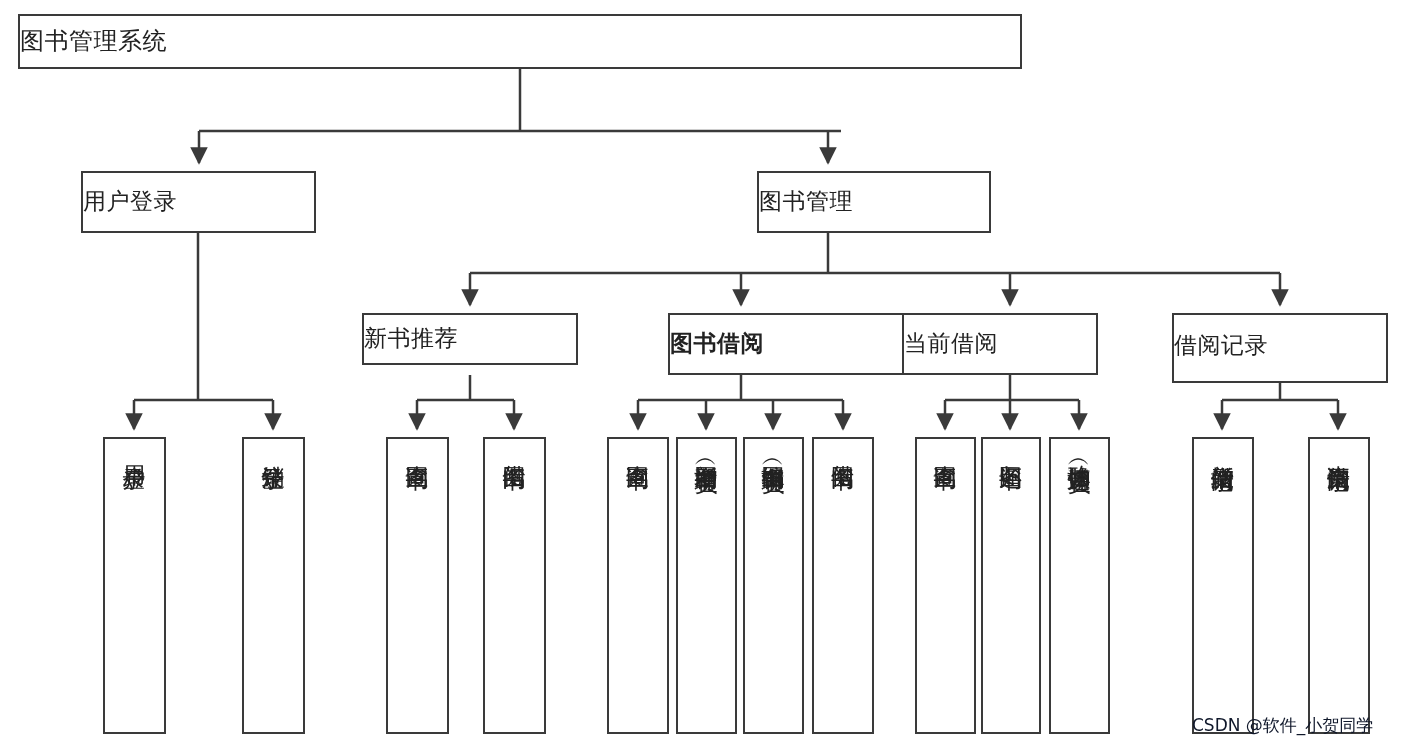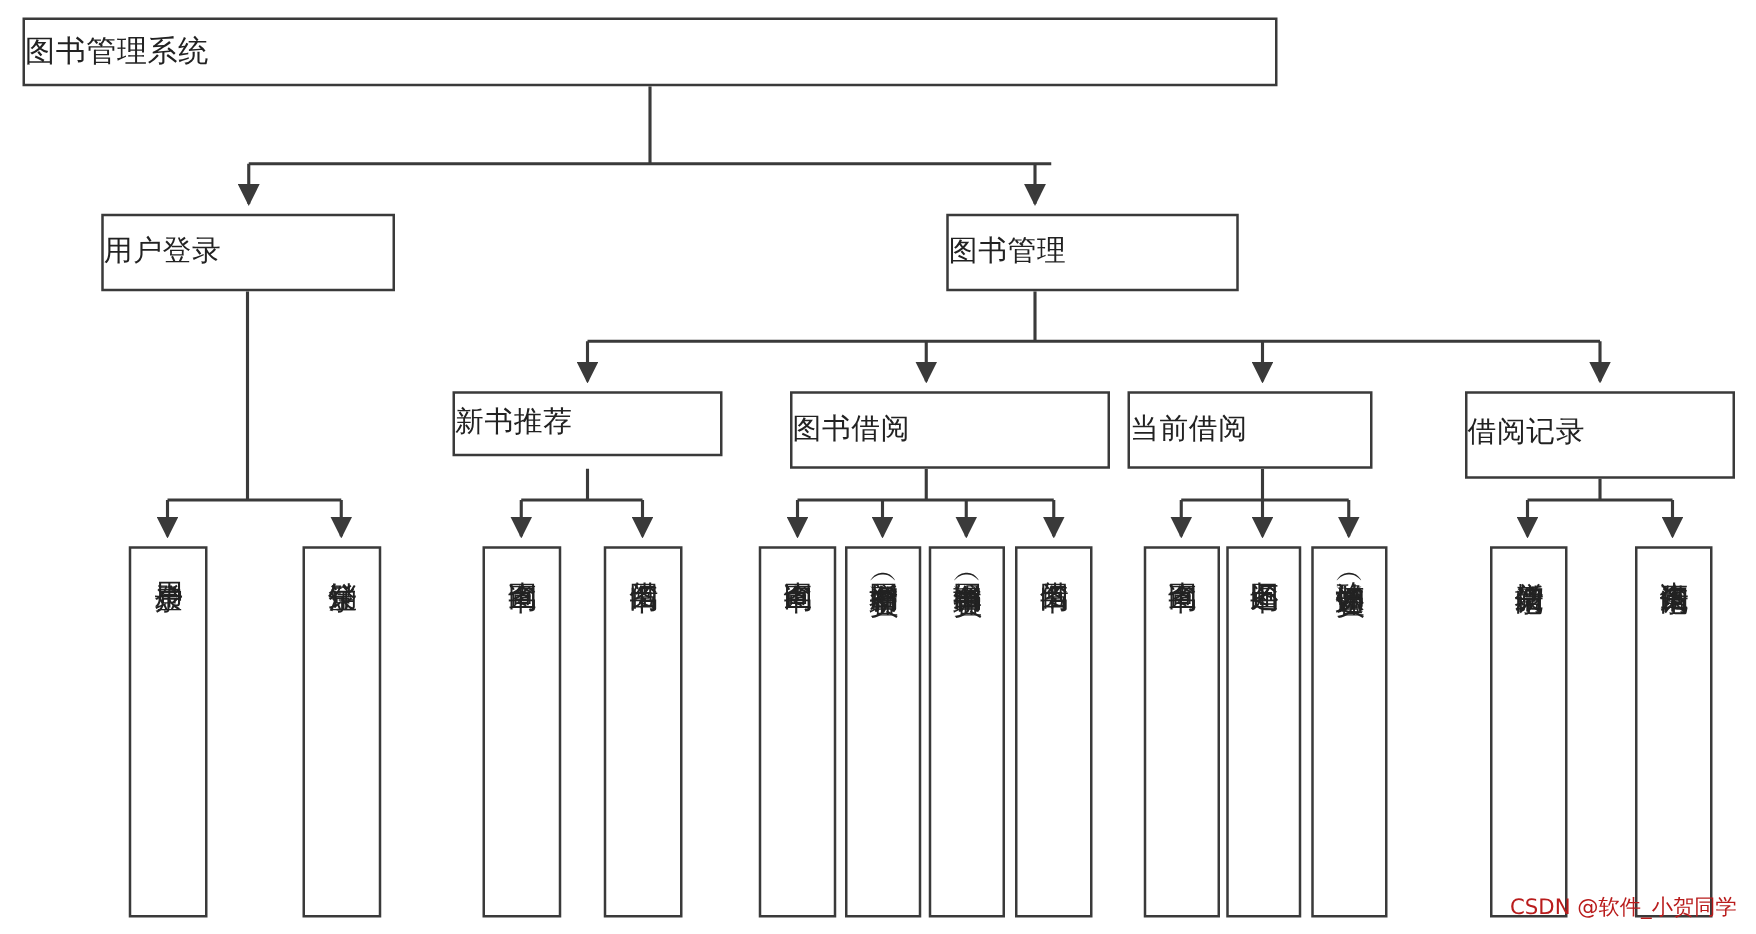--- a/index.html
+++ b/index.html
@@ -59,25 +59,24 @@
     text-orientation: upright;
     white-space: nowrap;
     letter-spacing: 1px;
     padding-top: 2px;
   }
   .watermark {
     position: absolute;
     left: 1192px;
     top: 714px;
     font-size: 17px;
-    color: #b91c1c;
+    color: #0f172a;
     white-space: nowrap;
     z-index: 3;
     font-family: "DejaVu Sans", "Liberation Sans", sans-serif;
-    padding-left: 16px;
   }
 </style>
 </head>
 <body>
 
 <div id="diagram-root">
 
   <svg id="wires" viewBox="0 0 1405 747" xmlns="http://www.w3.org/2000/svg">
     <defs>
       <marker id="arrow" viewBox="0 0 10 10" refX="9" refY="5" markerWidth="7" markerHeight="7" orient="auto-start-reverse">
@@ -135,21 +134,21 @@
   <div class="node node-l2" style="left:81px; top:171px; width:235px; height:62px;">
     <span class="label">用户登录</span>
   </div>
   <div class="node node-l2" style="left:712px; top:171px; width:234px; height:62px;margin-left:45px;">
     <span class="label">图书管理</span>
   </div>
 
   <div class="node node-l3" style="left:362px; top:313px; width:216px; height:52px;">
     <span class="label">新书推荐</span>
   </div>
-  <div class="node node-l3" style="left:632px; top:313px; width:256px; height:62px;">
+  <div class="node node-l3" style="left:668px; top:313px; width:256px; height:62px;font-weight:bold;">
     <span class="label">图书借阅</span>
   </div>
   <div class="node node-l3" style="left:902px; top:313px; width:196px; height:62px;">
     <span class="label">当前借阅</span>
   </div>
   <div class="node node-l3" style="left:1172px; top:313px; width:216px; height:70px;font-family:Liberation Mono, monospace;">
     <span class="label">借阅记录</span>
   </div>
 
   <div class="node node-leaf" style="left:103px; top:437px; width:63px; height:297px;">

